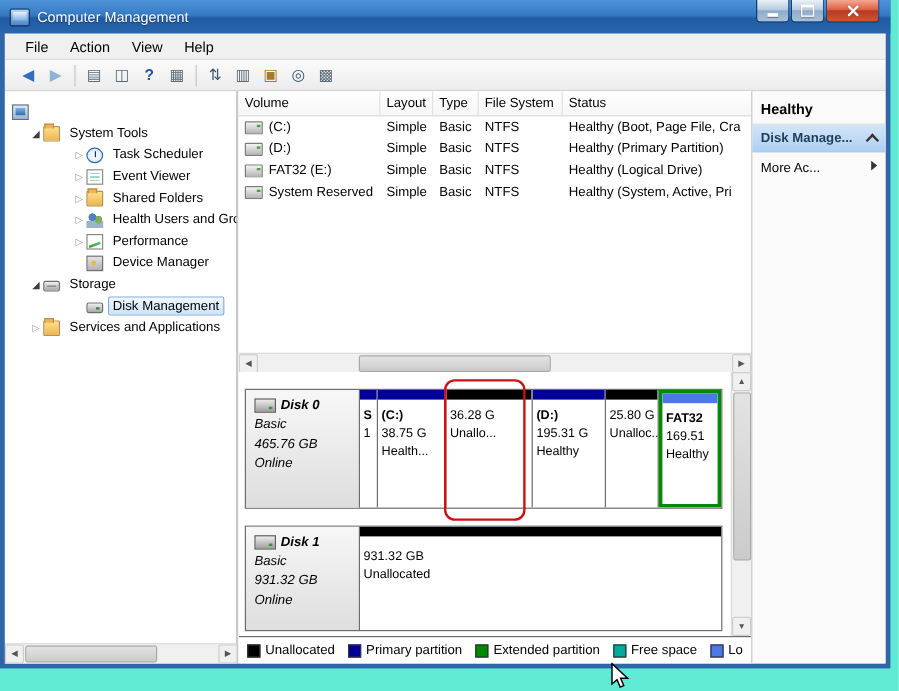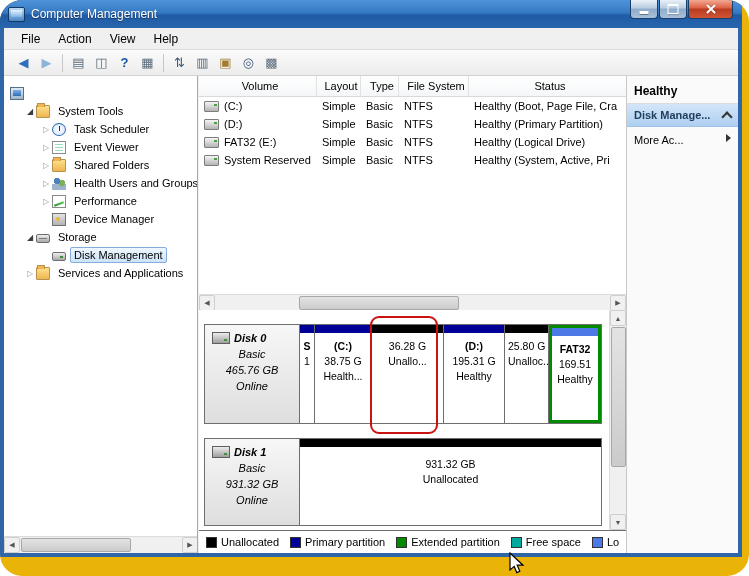--- a/index.html
+++ b/index.html
@@ -1,17 +1,17 @@
 <!DOCTYPE html>
 <html><head>
 <meta charset="utf-8">
 <style>
   html,body{margin:0;padding:0;}
-  .desktop{position:relative;width:749px;height:576px;background:#eab308;overflow:hidden;
-           font-family:"Liberation Sans",sans-serif;font-size:11px;color:#000;border-radius:22px;}
+  .desktop{position:relative;width:749px;height:576px;background:#5eead4;overflow:hidden;
+           font-family:"Liberation Sans",sans-serif;font-size:11px;color:#000;}
   
   .window{position:absolute;left:0;top:0;width:742px;height:557px;background:#2e66a7;}
   .titlebar{position:absolute;left:0;top:0;width:100%;height:28px;
             background:linear-gradient(#4f94da 0%,#3579c4 45%,#1f5ba5 55%,#2a66ad 100%);
             display:flex;align-items:center;padding-left:8px;box-sizing:border-box;}
   .title-icon{width:15px;height:13px;border:1px solid #14395f;border-radius:2px;
               background:linear-gradient(#bcd8f2,#4a86c8);margin-right:6px;position:relative;}
   .title-icon::after{content:"";position:absolute;left:2px;top:2px;right:2px;bottom:4px;background:linear-gradient(#e8f3fd,#7fb2e8);}
   .title-text{color:#fff;font-size:12px;text-shadow:0 1px 1px rgba(0,0,0,.45);}
   .win-controls{position:absolute;right:9px;top:0;display:flex;}
@@ -34,21 +34,21 @@
            background:linear-gradient(#fbfbfb,#ececec);border-bottom:1px solid #d2d2d2;
            display:flex;align-items:center;padding-left:8px;box-sizing:border-box;}
   .tool-btn{width:23px;height:22px;display:flex;align-items:center;justify-content:center;
             font-size:13px;border-radius:2px;}
   .tool-sep{width:1px;height:18px;background:#c6c6c6;margin:0 4px;}
   
   .tree-pane{position:absolute;left:0;top:48px;width:194px;height:477px;background:#fff;
              border-right:1px solid #a9a9a9;box-sizing:border-box;overflow:hidden;}
   .tree-items{padding-top:8px;}
   .tree-item{height:18px;display:flex;align-items:center;white-space:nowrap;overflow:hidden;}
-  .lvl0{padding-left:6px;} .lvl1{padding-left:20px;} .lvl2{padding-left:36px;}
+  .lvl0{padding-left:6px;} .lvl1{padding-left:20px;} .lvl2{padding-left:56px;}
   .exp{width:12px;flex:0 0 auto;font-size:8px;color:#9a9a9a;text-align:center;}
   .exp.collapsed::before{content:"▷";}
   .exp.expanded::before{content:"◢";color:#3c3c3c;}
   .exp.none::before{content:"";}
   .tlabel{padding:1px 3px;border:1px solid transparent;}
   .selected .tlabel{background:linear-gradient(#f0f7fe,#cde3f8);border:1px solid #84acdd;border-radius:2px;}
   .ic{width:14px;height:13px;margin-right:4px;flex:0 0 auto;position:relative;display:inline-block;box-sizing:border-box;}
   .ic-computer{background:linear-gradient(#dfe9f2,#9fb6c9);border:1px solid #54708c;}
   .ic-computer::after{content:"";position:absolute;left:2px;top:2px;right:2px;bottom:3px;background:linear-gradient(#7fb2e8,#2d6cb4);}
   .ic-folder{background:linear-gradient(#ffe08a,#edb652);border:1px solid #b8914a;border-radius:1px;}
@@ -62,21 +62,21 @@
             radial-gradient(circle at 10px 6px,#7fae5a 0 3px,transparent 3.5px),
             linear-gradient(transparent 7px,#9db3cc 7px);}
   .ic-perf{background:#fff;border:1px solid #8a8a8a;}
   .ic-perf::after{content:"";position:absolute;left:1px;bottom:2px;width:10px;height:2px;background:linear-gradient(90deg,#2a9c2a,#63c463);transform:rotate(-20deg);}
   .ic-device{background:linear-gradient(#e4e4e4,#b2b2b2);border:1px solid #707070;}
   .ic-device::after{content:"";position:absolute;left:3px;top:3px;width:4px;height:4px;background:#e8b93c;border-radius:50%;}
   .ic-storage,.ic-disk{height:9px;margin-top:2px;background:linear-gradient(#efefef,#a8a8a8);border:1px solid #6e6e6e;border-radius:2px;}
   .ic-disk::after{content:"";position:absolute;right:2px;top:3px;width:3px;height:2px;background:#3c8a3c;}
   .ic-storage::after{content:"";position:absolute;left:2px;top:3px;right:2px;height:1px;background:#7a7a7a;}
   
-  .center-pane{position:absolute;left:195px;top:48px;width:427px;height:477px;background:#fff;overflow:hidden;text-align:center;}
+  .center-pane{position:absolute;left:195px;top:48px;width:427px;height:477px;background:#fff;overflow:hidden;}
   .vol-grid{display:grid;grid-template-columns:118px 44px 38px 70px 1fr;align-items:center;}
   .vol-header{height:20px;border-bottom:1px solid #d9d9d9;background:linear-gradient(#ffffff,#f5f6f8);}
   .vol-header .hcell{height:20px;line-height:20px;padding-left:5px;border-right:1px solid #e2e2e2;overflow:hidden;white-space:nowrap;}
   .vol-row{height:18px;}
   .vol-row .cell{padding-left:5px;white-space:nowrap;overflow:hidden;display:flex;align-items:center;}
   .ic-vol{width:13px;height:9px;background:linear-gradient(#f4f4f4,#b5b5b5);border:1px solid #7d7d7d;border-radius:1px;margin-right:5px;flex:0 0 auto;position:relative;}
   .ic-vol::after{content:"";position:absolute;right:1px;top:2px;width:3px;height:2px;background:#49a049;}
   
   .hscroll{position:absolute;height:16px;background:#f0f0f0;border-top:1px solid #dcdcdc;}
   .vscroll{position:absolute;width:17px;background:#f0f0f0;border-left:1px solid #dcdcdc;box-sizing:border-box;}

